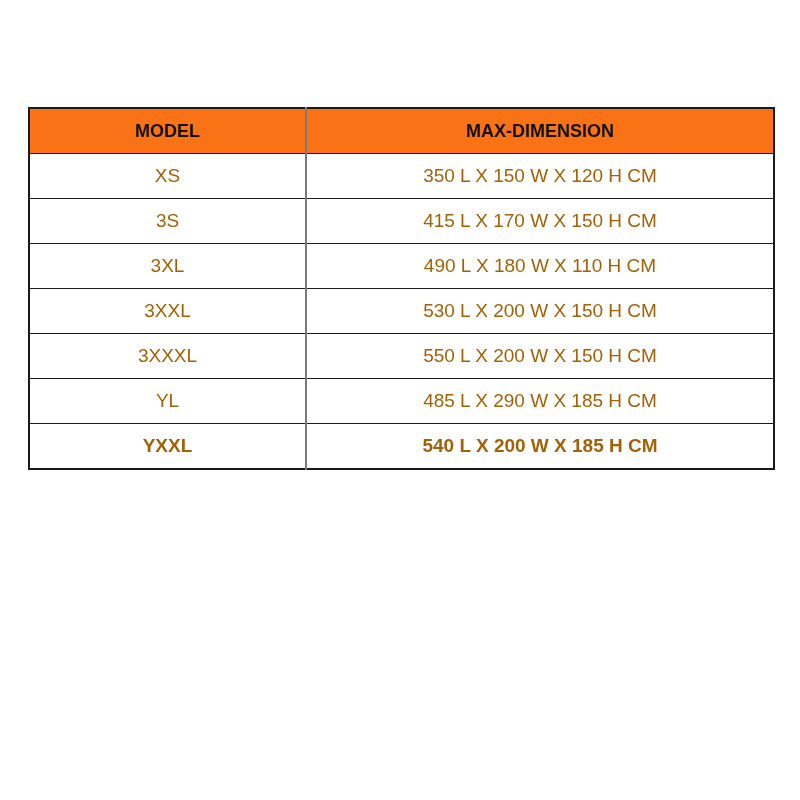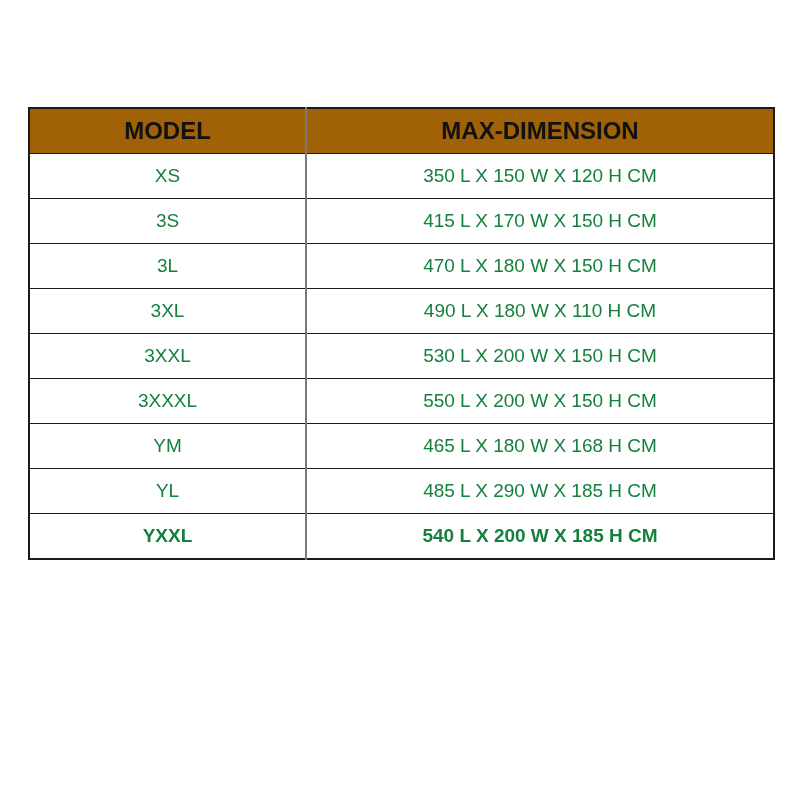--- a/index.html
+++ b/index.html
@@ -29,28 +29,28 @@
     .size-table th, .size-table td {
       height: 44px;
       padding: 0;
       text-align: center;
       vertical-align: middle;
       border-bottom: 1.5px solid #1a1a1a;
       font-size: 19px;
       line-height: 44px;
     }
     .size-table th {
-      background: #a16207;
+      background: #f97316;
       font-weight: bold;
-      font-size: 24px;
+      font-size: 18px;
       color: #111111;
     }
     .size-table td {
       font-weight: normal;
-      color: #15803d;
+      color: #a16207;
     }
     .size-table .col-model {
       border-right: 2px solid #7a7a7a;
     }
     .size-table tr:last-child td {
       border-bottom: none;
       font-weight: bold;
     }
   </style>
 </head>
@@ -70,38 +70,30 @@
   <tbody>
     <tr>
       <td class="col-model">XS</td>
       <td>350 L X 150 W X 120 H CM</td>
     </tr>
     <tr>
       <td class="col-model">3S</td>
       <td>415 L X 170 W X 150 H CM</td>
     </tr>
     <tr>
-      <td class="col-model">3L</td>
-      <td>470 L X 180 W X 150 H CM</td>
-    </tr>
-    <tr>
       <td class="col-model">3XL</td>
       <td>490 L X 180 W X 110 H CM</td>
     </tr>
     <tr>
       <td class="col-model">3XXL</td>
       <td>530 L X 200 W X 150 H CM</td>
     </tr>
     <tr>
       <td class="col-model">3XXXL</td>
       <td>550 L X 200 W X 150 H CM</td>
-    </tr>
-    <tr>
-      <td class="col-model">YM</td>
-      <td>465 L X 180 W X 168 H CM</td>
     </tr>
     <tr>
       <td class="col-model">YL</td>
       <td>485 L X 290 W X 185 H CM</td>
     </tr>
     <tr>
       <td class="col-model">YXXL</td>
       <td>540 L X 200 W X 185 H CM</td>
     </tr>
   </tbody>

